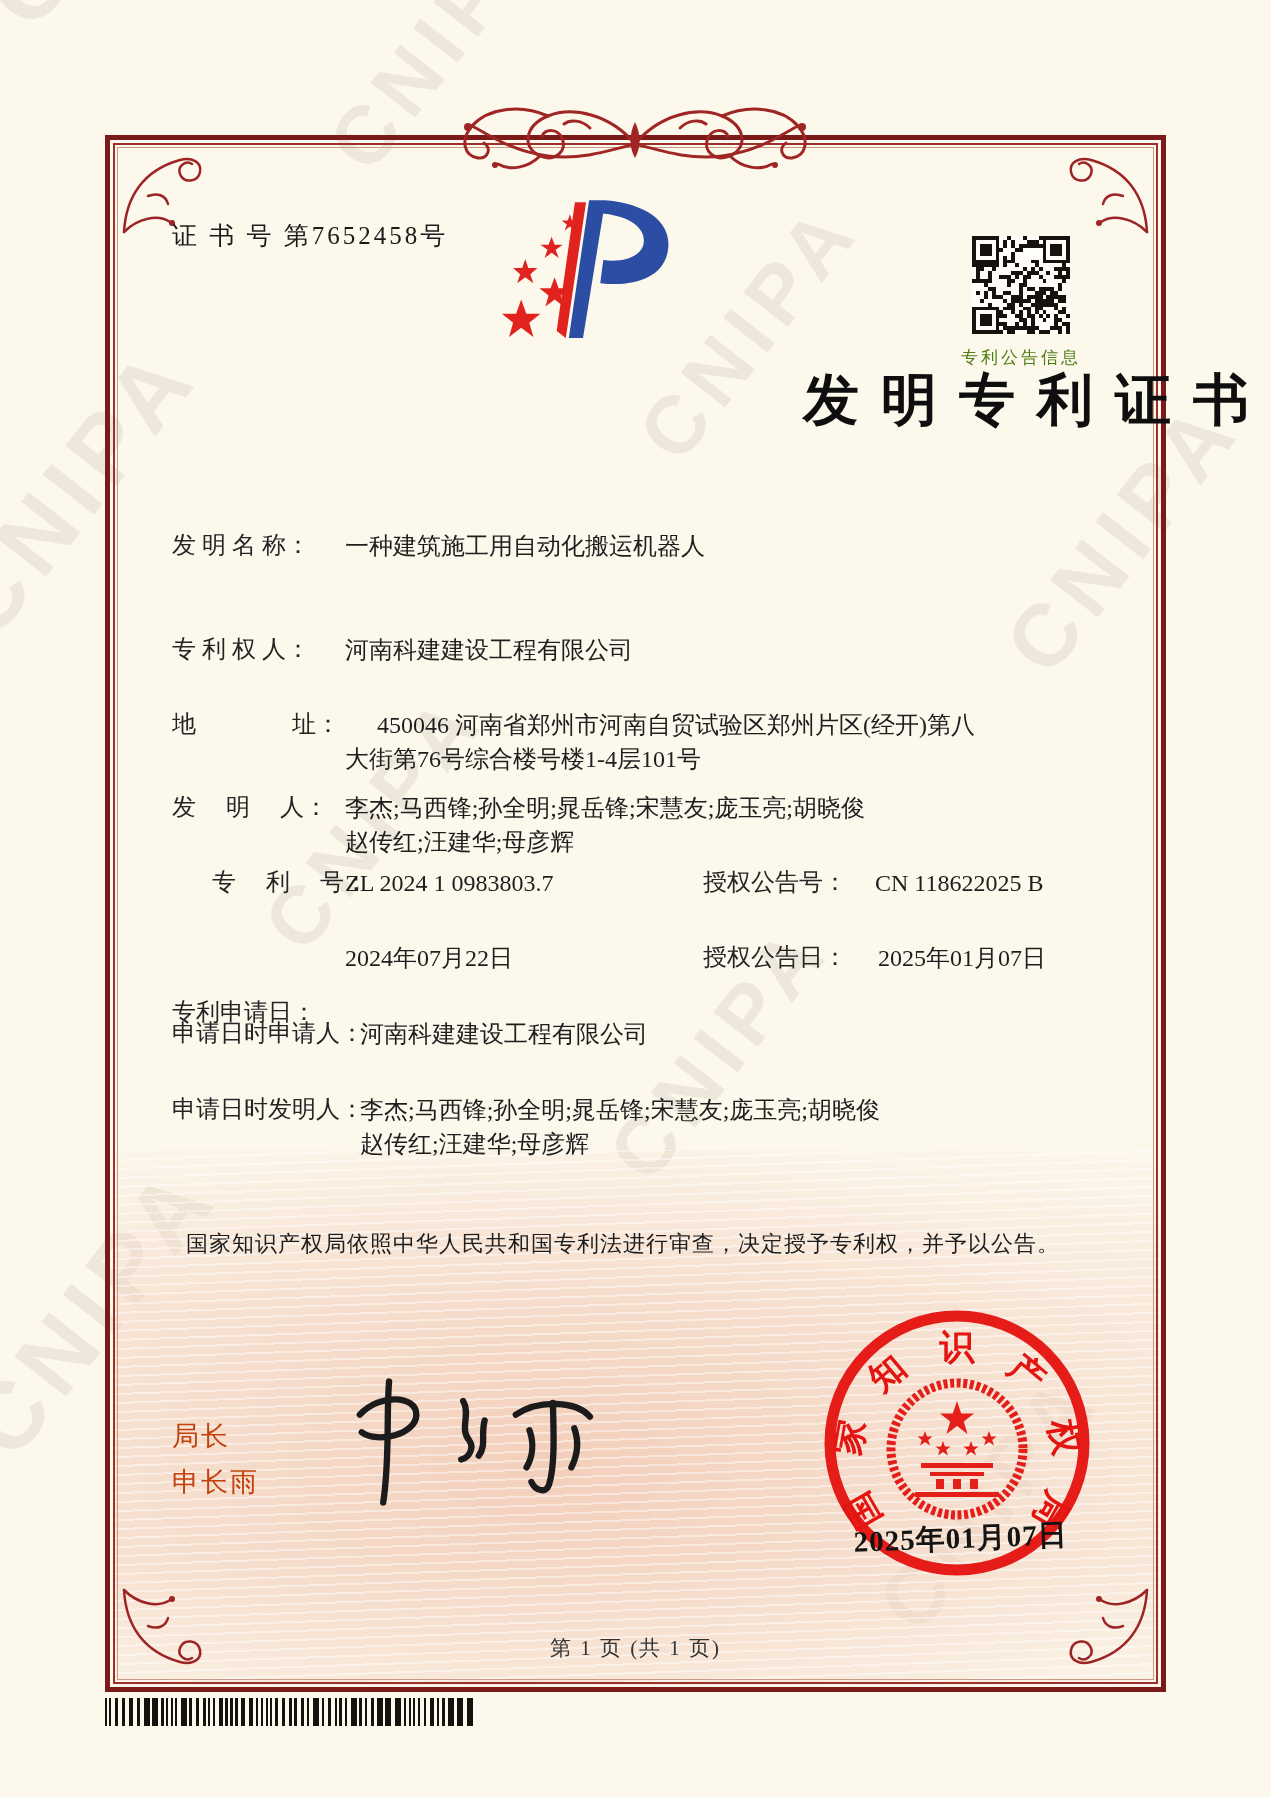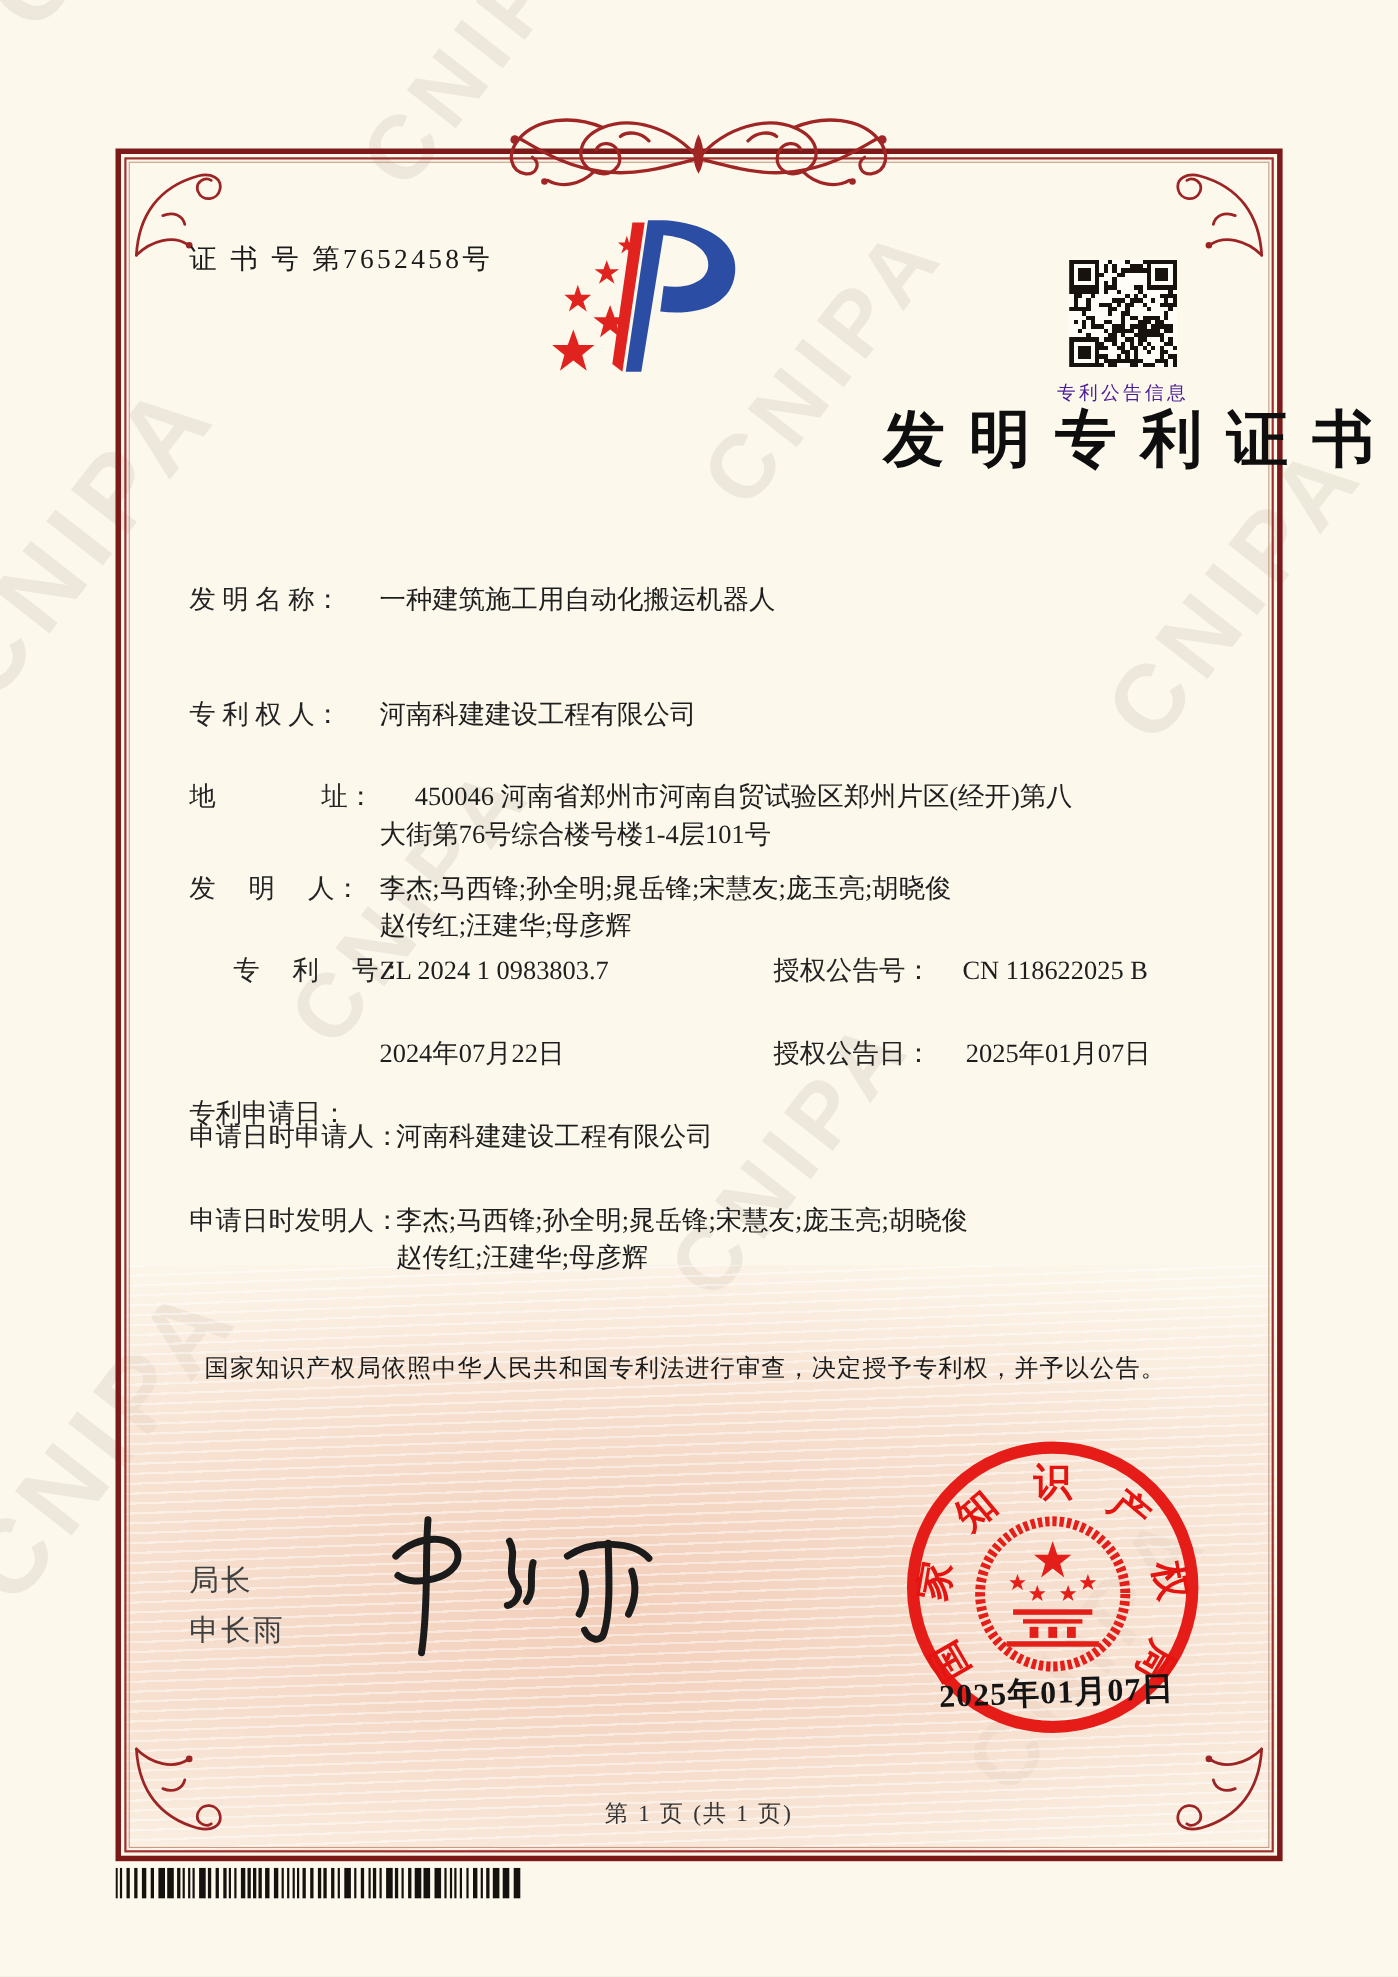--- a/index.html
+++ b/index.html
@@ -24,29 +24,29 @@
   .waves{
     position:absolute; left:113px; top:1150px; width:1046px; height:535px;
     background:
       repeating-linear-gradient(178deg, rgba(255,255,255,.45) 0 2px, rgba(255,255,255,0) 2px 9px),
       radial-gradient(ellipse at 42% 58%, rgba(238,186,162,.55) 0%, rgba(243,205,186,.38) 45%, rgba(248,226,210,.18) 75%, rgba(250,240,228,0) 100%),
       linear-gradient(180deg, rgba(244,216,198,0) 0%, rgba(242,208,188,.35) 30%, rgba(242,208,188,.40) 75%, rgba(246,226,210,.15) 100%);
   }
   .cert-no{left:172px; top:219px; font-size:25px; letter-spacing:3px; color:#1b1b1b;}
   .qr-box{left:972px; top:236px; width:98px; height:98px; background:#fffdf8;}
   .qr-caption{left:930px; top:346px; width:182px; text-align:center;
-    font-size:17px; letter-spacing:3px; color:#4c1d95;}
+    font-size:17px; letter-spacing:3px; color:#4d7c0f;}
   .cert-title{left:0; right:0; top:372px; text-align:right; font-size:56px; font-weight:bold;
     letter-spacing:22px; text-indent:22px; color:#0e0e0e; line-height:1;}
   .row-label{position:absolute; font-size:24px; color:#242424; white-space:pre;}
   .row-value{position:absolute; font-size:24px; color:#1e1e1e; white-space:pre; line-height:34px;}
   .statement{left:142px; top:1222px; width:995px; font-size:22px; letter-spacing:1px;
     line-height:44px; color:#1c1c1c;}
   .statement .ind{text-indent:2em;}
-  .officer{font-family:"Liberation Sans", sans-serif; font-size:27px; color:#404040; letter-spacing:2px;}
+  .officer{font-family:"Liberation Sans", sans-serif; font-size:27px; color:#c2410c; letter-spacing:2px;}
   .footer-page{left:105px; width:1061px; top:1634px; text-align:center; font-size:21px; color:#333; letter-spacing:2px;}
   .orn, .corner{position:absolute; pointer-events:none;}
   .corner.tr{transform:scaleX(-1);} .corner.bl{transform:scaleY(-1);} .corner.br{transform:scale(-1,-1);}
   .seal-char{font-size:35px; font-weight:bold; fill:#e41410; font-family:"Liberation Serif", serif;}
 </style>
 </head>
 <body>
 
 <div id="page">
 

